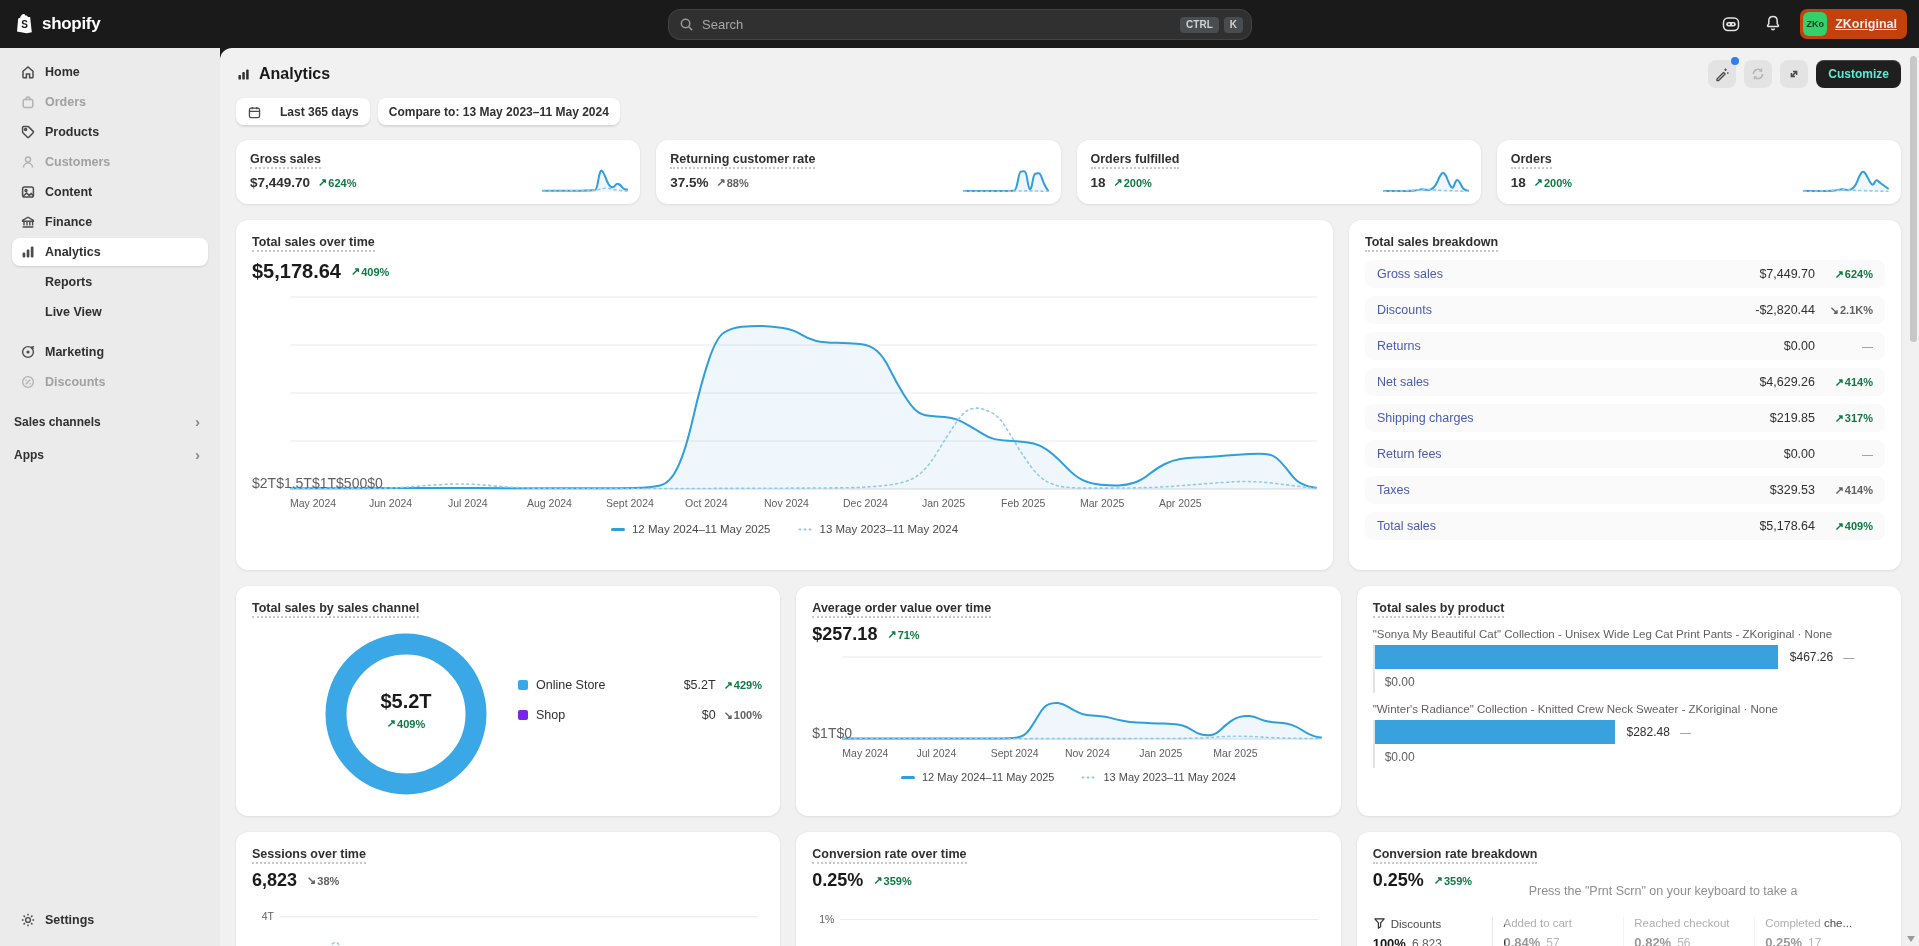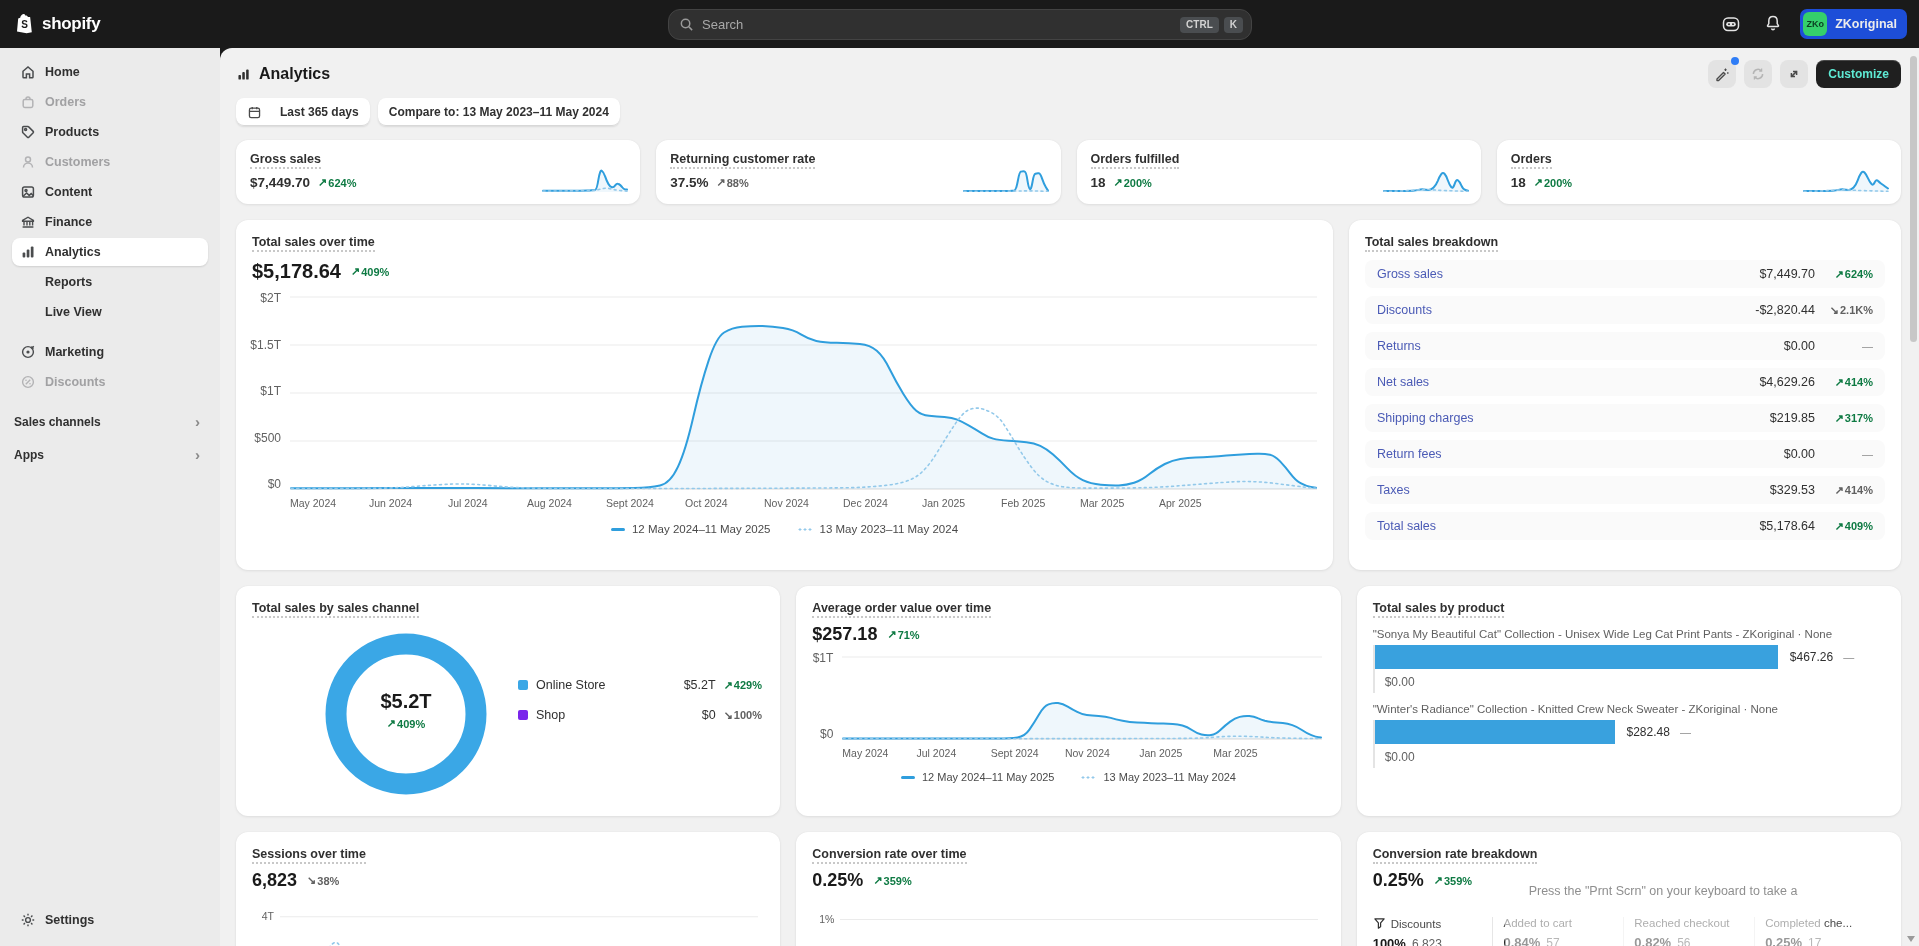--- a/index.html
+++ b/index.html
@@ -10,23 +10,23 @@
   .topbar { position:absolute; top:0; left:0; right:0; height:48px; background:#1a1a1a; display:flex; align-items:center; }
   .logo { display:flex; align-items:center; gap:6px; padding-left:16px; width:220px; }
   .logo-word { color:#fff; font-weight:700; font-size:17px; letter-spacing:-0.3px; }
   .searchbox { position:absolute; left:668px; top:9px; width:584px; height:31px; background:#303030; border:1px solid #434343; border-radius:12px; display:flex; align-items:center; padding:0 8px 0 10px; }
   .searchbox input { flex:1; background:transparent; border:none; outline:none; color:#d0d0d0; font-size:13px; font-family:inherit; }
   .searchbox input::placeholder { color:#a8a8a8; }
   .search-glyph { width:15px; height:15px; margin-right:8px; flex:none; }
   .kbd { background:#4a4d50; color:#d2d2d2; font-size:10px; font-weight:700; border-radius:4px; padding:3px 6px; margin-left:5px; line-height:1; }
   .top-right { position:absolute; right:12px; top:0; height:48px; display:flex; align-items:center; gap:12px; }
   .top-iconbtn { width:30px; height:30px; border-radius:8px; display:flex; align-items:center; justify-content:center; cursor:pointer; }
-  .user-chip { display:flex; align-items:center; gap:8px; background:#1d4ed8; border-radius:7px; padding:3px 10px 3px 3px; cursor:pointer; }
+  .user-chip { display:flex; align-items:center; gap:8px; background:#c2410c; border-radius:7px; padding:3px 10px 3px 3px; cursor:pointer; }
   .avatar { width:24px; height:24px; border-radius:6px; background:#35cf6b; color:#0a3d20; font-size:9px; font-weight:700; display:flex; align-items:center; justify-content:center; }
-  .user-name { color:#ececec; font-size:12.5px; font-weight:600; }
+  .user-name { color:#ececec; font-size:12.5px; font-weight:600;text-decoration:underline; }
 
   
   .sidebar { position:absolute; top:48px; left:0; width:220px; bottom:0; background:#ebebeb; padding:10px 12px; }
   .nav-item { height:28px; border-radius:8px; display:flex; align-items:center; gap:9px; padding:0 8px; font-size:12.5px; font-weight:600; color:#303030; margin-bottom:2px; cursor:pointer; }
   .nav-item svg { flex:none; color:#4a4c4e; }
   .nav-item.active { background:#fff; box-shadow:0 1px 2px rgba(0,0,0,.12); }
   .nav-item.disabled { color:#a1a1a3; cursor:default; }
   .nav-item.disabled svg { color:#b3b3b5; }
   .nav-sub { padding-left:33px; font-weight:700; }
   .nav-gap { height:10px; }
@@ -60,21 +60,21 @@
   .metric-value-row { margin-top:6px; display:flex; align-items:center; gap:8px; }
   .metric-value { font-size:13.5px; font-weight:700; }
   .sparkline { position:absolute; right:12px; bottom:8px; }
 
   
   .row2 { margin-top:16px; display:grid; grid-template-columns:1097px 1fr; gap:16px; }
   .big-chart-card { height:350px; padding:12px 16px; }
   .value-row-lg { margin-top:8px; display:flex; align-items:center; gap:10px; }
   .value-lg { font-size:20px; font-weight:700; color:#1a1a1a; }
   .chart-flex { display:flex; margin-top:10px; }
-  .yaxis { width:38px; display:flex; flex-direction:column; justify-content:space-between; align-items:flex-end; padding-right:9px; font-size:12px; color:#616161; }
+  .yaxis { width:38px; display:flex; flex-direction:row; justify-content:space-between; align-items:flex-end; padding-right:9px; font-size:14px; color:#616161; }
   .yaxis-main { height:200px; transform:translateY(-2px); }
   .xticks { display:flex; font-size:10.5px; color:#616161; margin-top:4px; }
   .xticks span { flex:1 1 0; }
   .xticks-main { margin-left:38px; }
   .legend { display:flex; justify-content:center; align-items:center; gap:26px; margin-top:14px; font-size:11.5px; color:#4a4a4a; }
   .legend-item { display:flex; align-items:center; gap:7px; }
   .lg-solid { width:14px; height:3px; border-radius:2px; background:#2f9edd; }
   .lg-dotted { width:16px; height:3px; background-image:radial-gradient(circle, #93c9ea 1.3px, transparent 1.4px); background-size:5px 3px; background-repeat:repeat-x; background-position:center; }
 
   .breakdown-card { height:350px; padding:12px 16px; }

